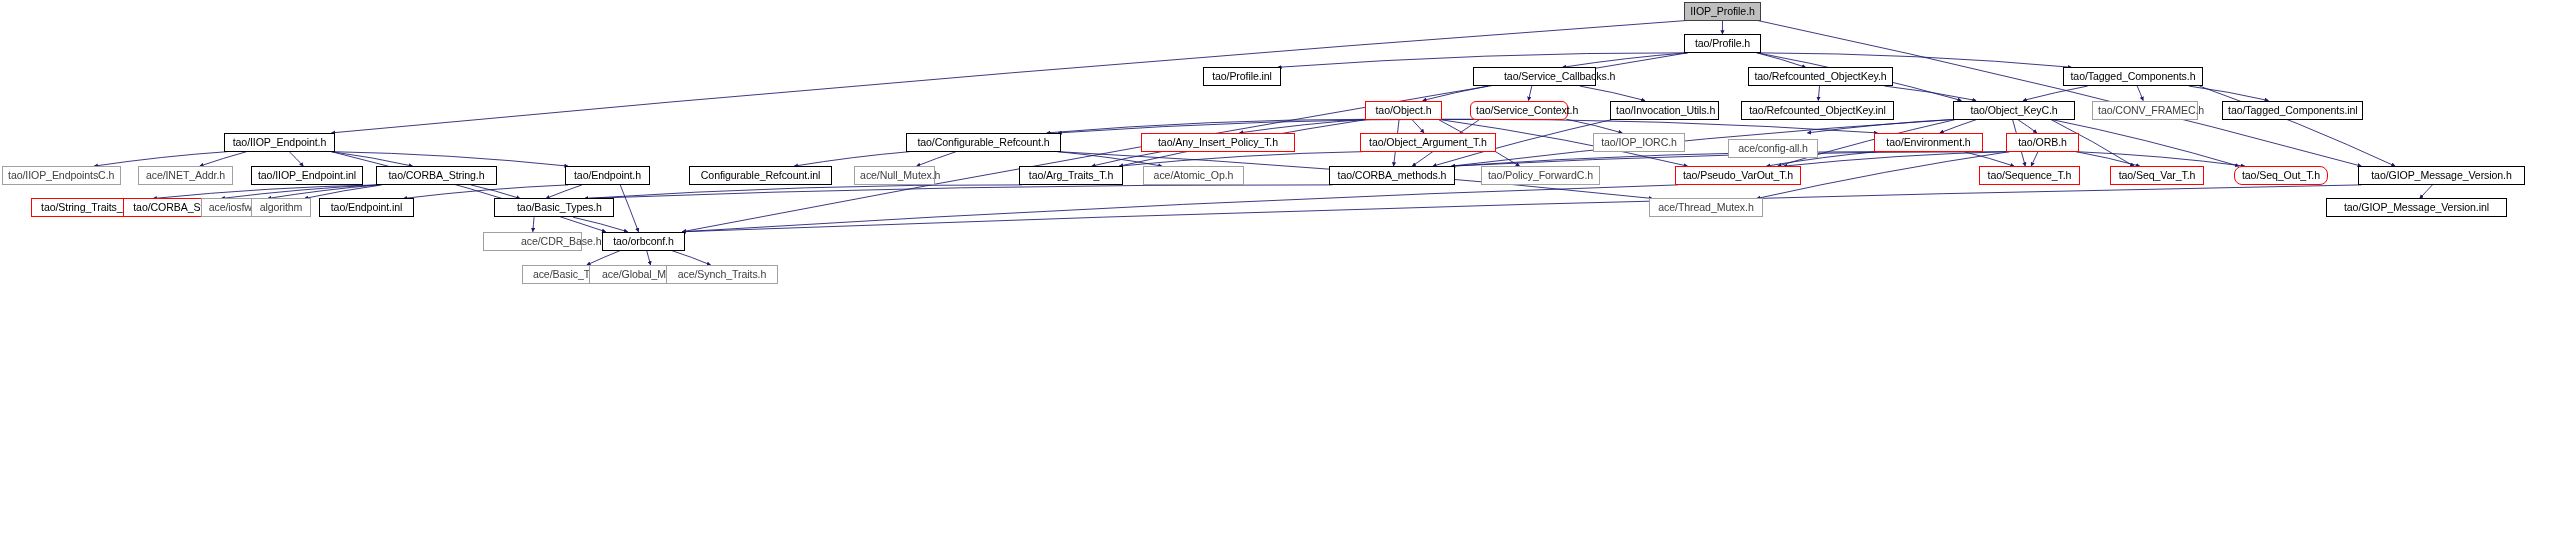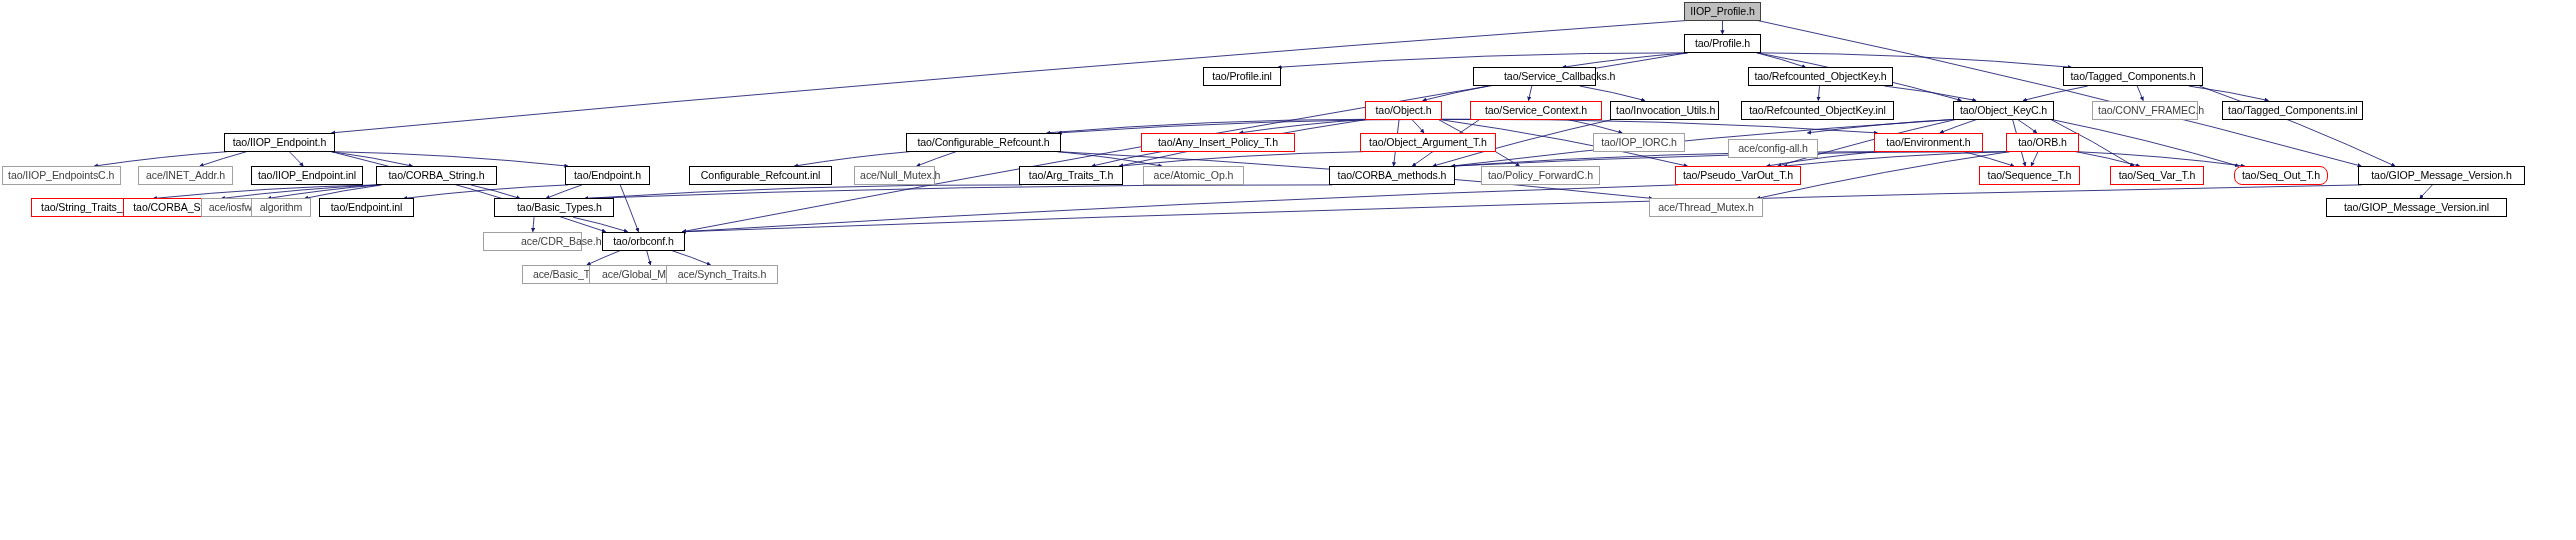--- a/index.html
+++ b/index.html
@@ -134,24 +134,24 @@
       </g>
   </svg>
   <div id="nodes">
       <div class="node root" style="left: 1684px; top: 1.7px; width: 77px;">IIOP_Profile.h</div>
       <div class="node" style="left: 1684px; top: 34px; width: 77px;">tao/Profile.h</div>
       <div class="node" style="left: 1203px; top: 67px; width: 78px;">tao/Profile.inl</div>
       <div class="node" style="left: 1473px; top: 67px; width: 123px; padding-left: 30px;">tao/Service_Callbacks.h</div>
       <div class="node" style="left: 1748px; top: 67px; width: 145px;">tao/Refcounted_ObjectKey.h</div>
       <div class="node" style="left: 2063px; top: 67px; width: 140px;">tao/Tagged_Components.h</div>
       <div class="node red" style="left: 1365px; top: 101px; width: 77px;">tao/Object.h</div>
-      <div class="node red" style="left: 1470px; top: 101px; width: 132px;">tao/Service_Context.h</div>
+      <div class="node red" style="left: 1470px; top: 101px; width: 98px; border-radius: 6px;">tao/Service_Context.h</div>
       <div class="node" style="left: 1610px; top: 101px; width: 109px;">tao/Invocation_Utils.h</div>
       <div class="node" style="left: 1741px; top: 101px; width: 153px;">tao/Refcounted_ObjectKey.inl</div>
-      <div class="node" style="left: 1953px; top: 101px; width: 101px;">tao/Object_KeyC.h</div>
+      <div class="node" style="left: 1953px; top: 101px; width: 122px;">tao/Object_KeyC.h</div>
       <div class="node gray" style="left: 2092px; top: 101px; width: 106px;">tao/CONV_FRAMEC.h</div>
       <div class="node" style="left: 2222px; top: 101px; width: 141px;">tao/Tagged_Components.inl</div>
       <div class="node" style="left: 224px; top: 133px; width: 111px;">tao/IIOP_Endpoint.h</div>
       <div class="node" style="left: 906px; top: 133px; width: 155px;">tao/Configurable_Refcount.h</div>
       <div class="node red" style="left: 1141px; top: 133px; width: 154px;">tao/Any_Insert_Policy_T.h</div>
       <div class="node red" style="left: 1360px; top: 133px; width: 136px;">tao/Object_Argument_T.h</div>
       <div class="node gray" style="left: 1593px; top: 133px; width: 92px;">tao/IOP_IORC.h</div>
       <div class="node gray" style="left: 1728px; top: 133px; width: 90px; margin-top: 6px;">ace/config-all.h</div>
       <div class="node red" style="left: 1874px; top: 133px; width: 109px;">tao/Environment.h</div>
       <div class="node red" style="left: 2006px; top: 133px; width: 73px;">tao/ORB.h</div>

